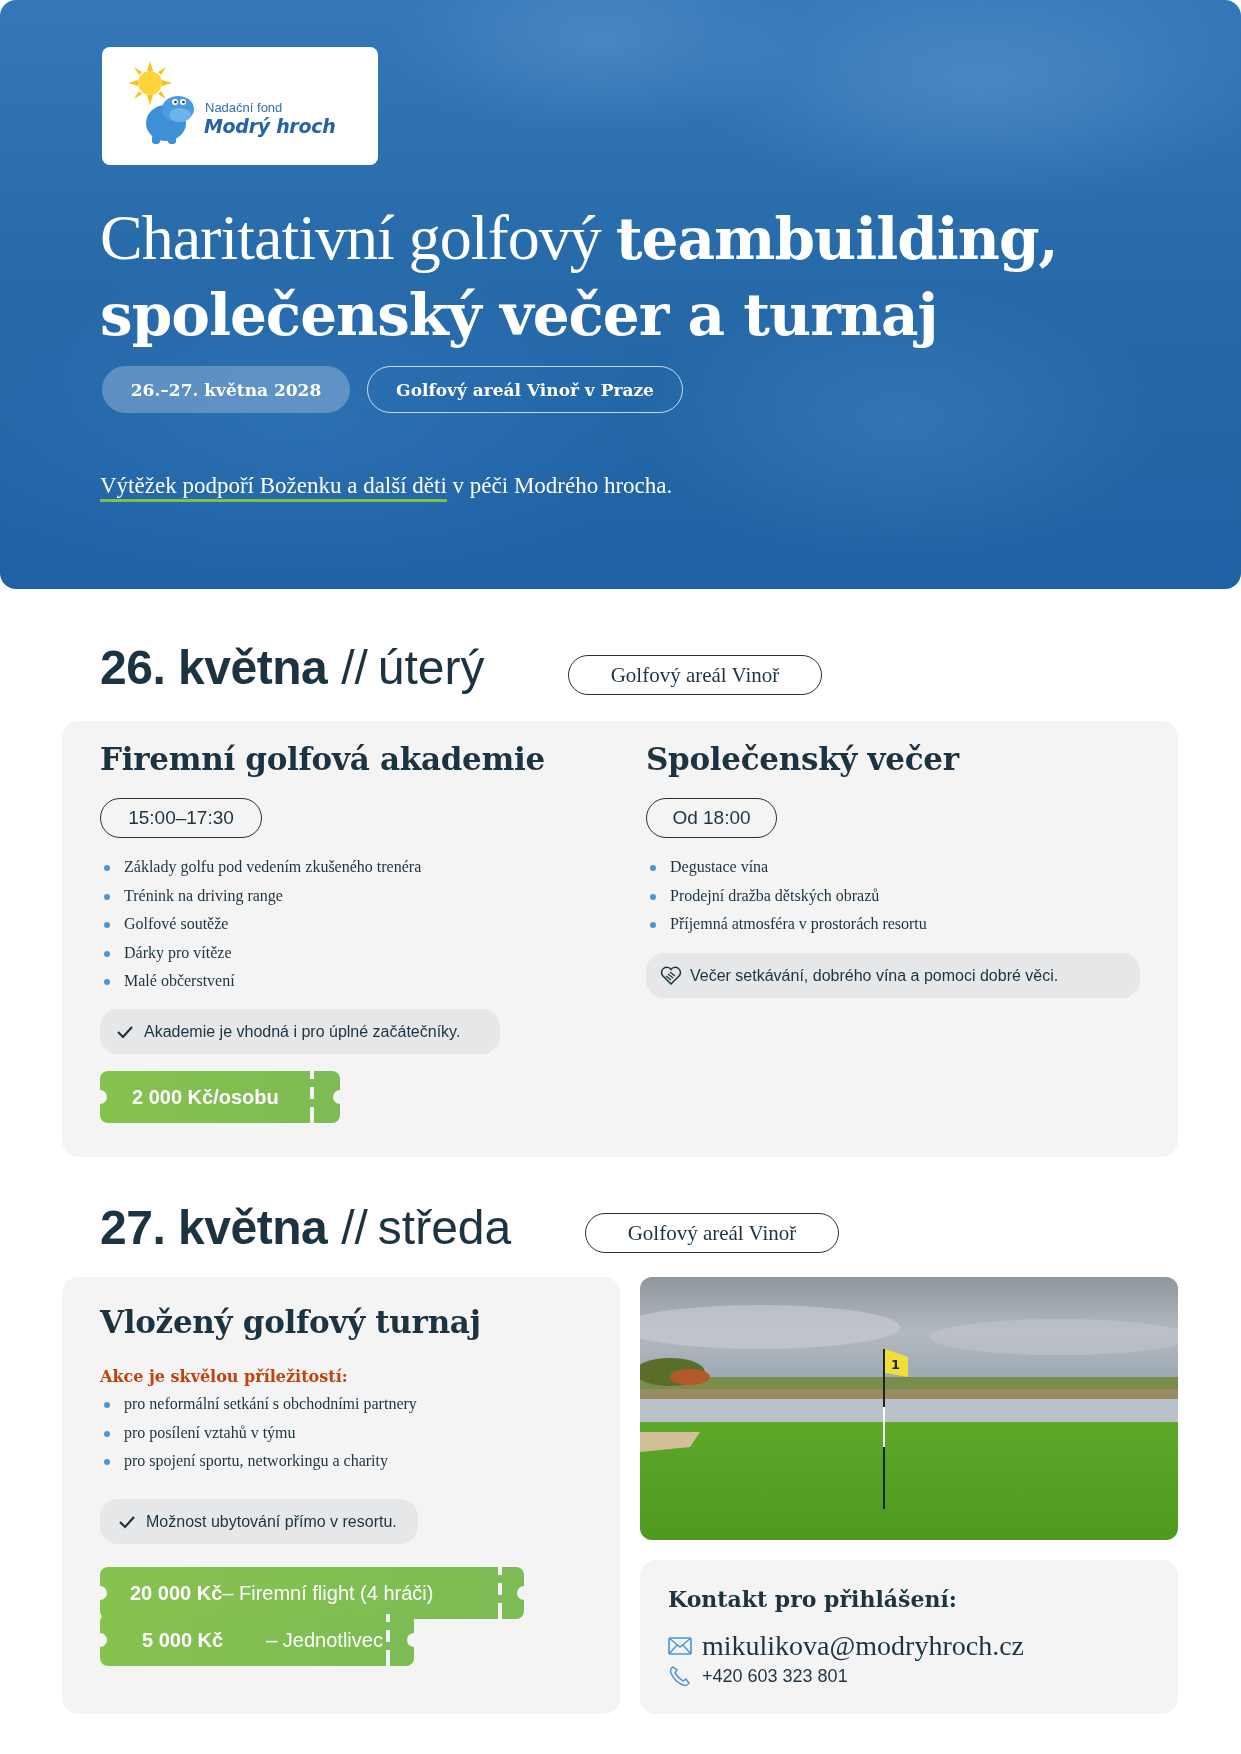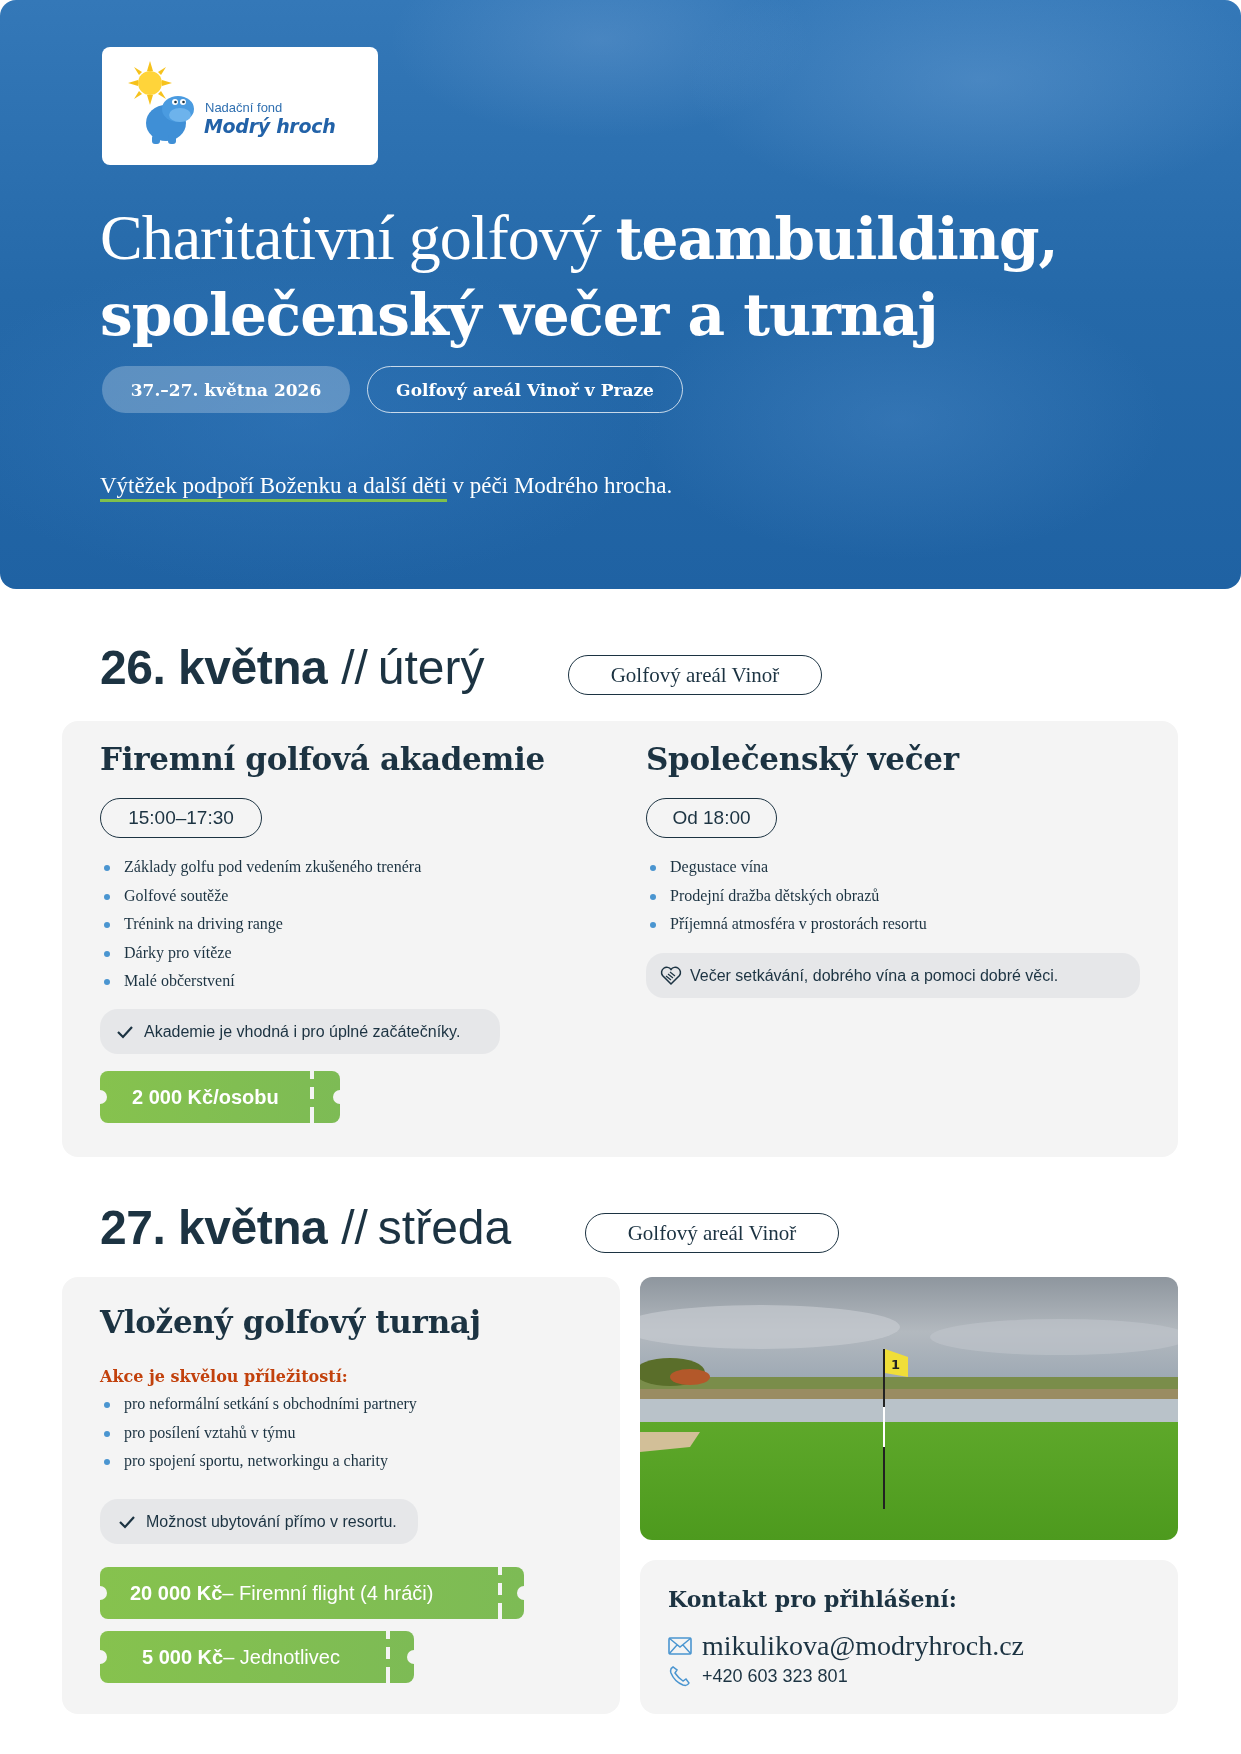--- a/index.html
+++ b/index.html
@@ -157,43 +157,43 @@
     </svg>
     <div class="logo-small">Nadační fond</div>
     <div class="logo-big">Modrý hroch</div>
   </div>
 
   <div class="hero-title">
     <span class="light">Charitativní golfový </span><span class="bold">teambuilding,</span><br>
     <span class="bold">společenský večer a turnaj</span>
   </div>
 
-  <div class="pill-date">37.–27. května 2026</div>
+  <div class="pill-date">26.–27. května 2028</div>
   <div class="pill-place">Golfový areál Vinoř v Praze</div>
 
   <div class="hero-desc">
     <div><span class="hl">Výtěžek podpoří Boženku a další děti</span><span> v péči Modrého hrocha.</span></div>
   </div>
 </div>
 
 <div class="day-head" style="top:640px;">
   <span class="day-date">26. května</span>
   <span class="day-sep">//</span>
   <span class="day-name">úterý</span>
 </div>
 <div class="venue-pill" style="left:568px; top:655px; width:254px;">Golfový areál Vinoř</div>
 
 <div class="card" style="left:62px; top:721px; width:1116px; height:436px;">
 
   <div class="card-title" style="left:38px; top:20px;">Firemní golfová akademie</div>
   <div class="time-pill" style="left:38px; top:77px; width:162px;">15:00–17:30</div>
   <ul class="bullets" style="left:38px; top:132px;">
     <li>Základy golfu pod vedením zkušeného trenéra</li>
+    <li>Trénink na driving range</li>
     <li>Golfové soutěže</li>
-    <li>Trénink na driving range</li>
     <li>Dárky pro vítěze</li>
     <li>Malé občerstvení</li>
   </ul>
   <div class="note" style="left:38px; top:288px; width:400px;">
     <span class="ico">
       <svg width="16" height="14" viewBox="0 0 16 14">
           <path d="M1 7 L6 12 L15 2" stroke="#1c3342" stroke-width="2.2" fill="none"></path>
         </svg>
     </span>
     <span>Akademie je vhodná i pro úplné začátečníky.</span>
@@ -246,21 +246,21 @@
     </span>
     <span>Možnost ubytování přímo v resortu.</span>
   </div>
   <div class="ticket" style="left:38px; top:290px; width:424px; padding-left:30px;">
     <span class="notch-l"></span>
     <span class="perf" style="left:398px;"></span>
     <span class="notch-r"></span>
     <b>20 000 Kč</b>
       <span> – Firemní flight (4 hráči)</span>
   </div>
-  <div class="ticket" style="left:38px; top:354px; width:314px; padding-left:42px;">
+  <div class="ticket" style="left:38px; top:337px; width:314px; padding-left:42px;gap:43px;">
     <span class="notch-l"></span>
     <span class="perf" style="left:286px;"></span>
     <span class="notch-r"></span>
     <b>5 000 Kč</b>
       <span> – Jednotlivec</span>
   </div>
 </div>
 
 <div class="photo">
   <svg width="538" height="263" viewBox="0 0 538 263" preserveAspectRatio="none">

